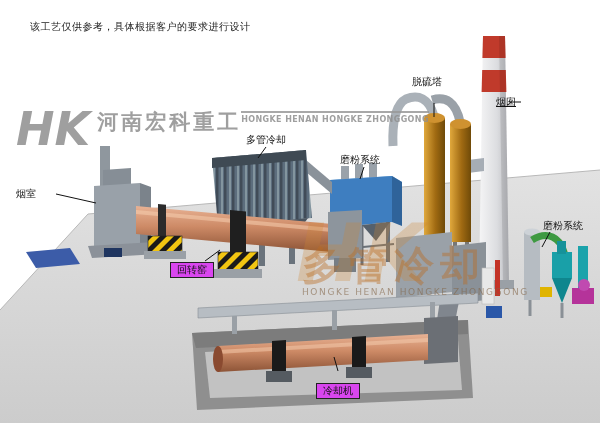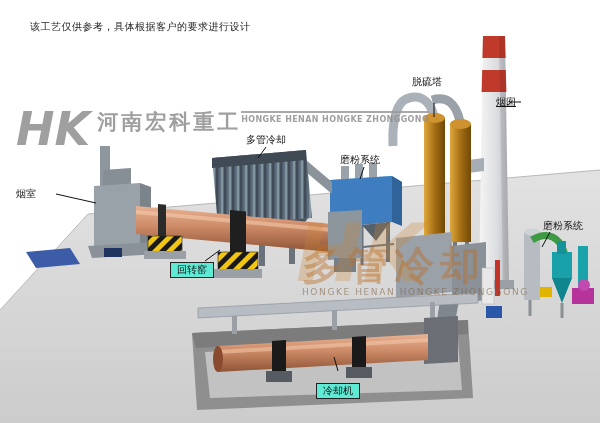--- a/index.html
+++ b/index.html
@@ -8,21 +8,21 @@
     overflow:hidden; font-family:"DejaVu Sans","Liberation Sans",sans-serif;
   }
   .stage svg { position:absolute; left:0; top:0; }
   .disclaimer {
     position:absolute; left:30px; top:20px; font-size:10px; color:#222;
     letter-spacing:0.5px; white-space:nowrap;
   }
   .label {
     position:absolute; font-size:10px; color:#111; white-space:nowrap; line-height:1.2;
   }
-  .label.boxed { background:#5eead4; border:1px solid #222; padding:1px 6px; }
+  .label.boxed { background:#d946ef; border:1px solid #222; padding:1px 6px; }
   
   .logo { position:absolute; left:16px; top:108px; display:flex; gap:7px; opacity:0.85; align-items:flex-start; }
   .logo-hk { font-size:46px; font-weight:bold; font-style:italic; color:#8f8f8f; line-height:0.95; }
   .logo-right { display:flex; }
   .logo-cn { font-size:21px; font-weight:bold; color:#8f8f8f; letter-spacing:3px; }
   .logo-en { font-size:8px; font-weight:bold; color:#8f8f8f; letter-spacing:0.4px; border-top:2px solid #999; margin-top:3px; padding-top:2px; }
   
   .wm-hk {
     position:absolute; left:296px; top:214px; font-size:80px; font-weight:bold; font-style:italic;
     color:rgba(205,132,52,0.28); line-height:1; pointer-events:none;

